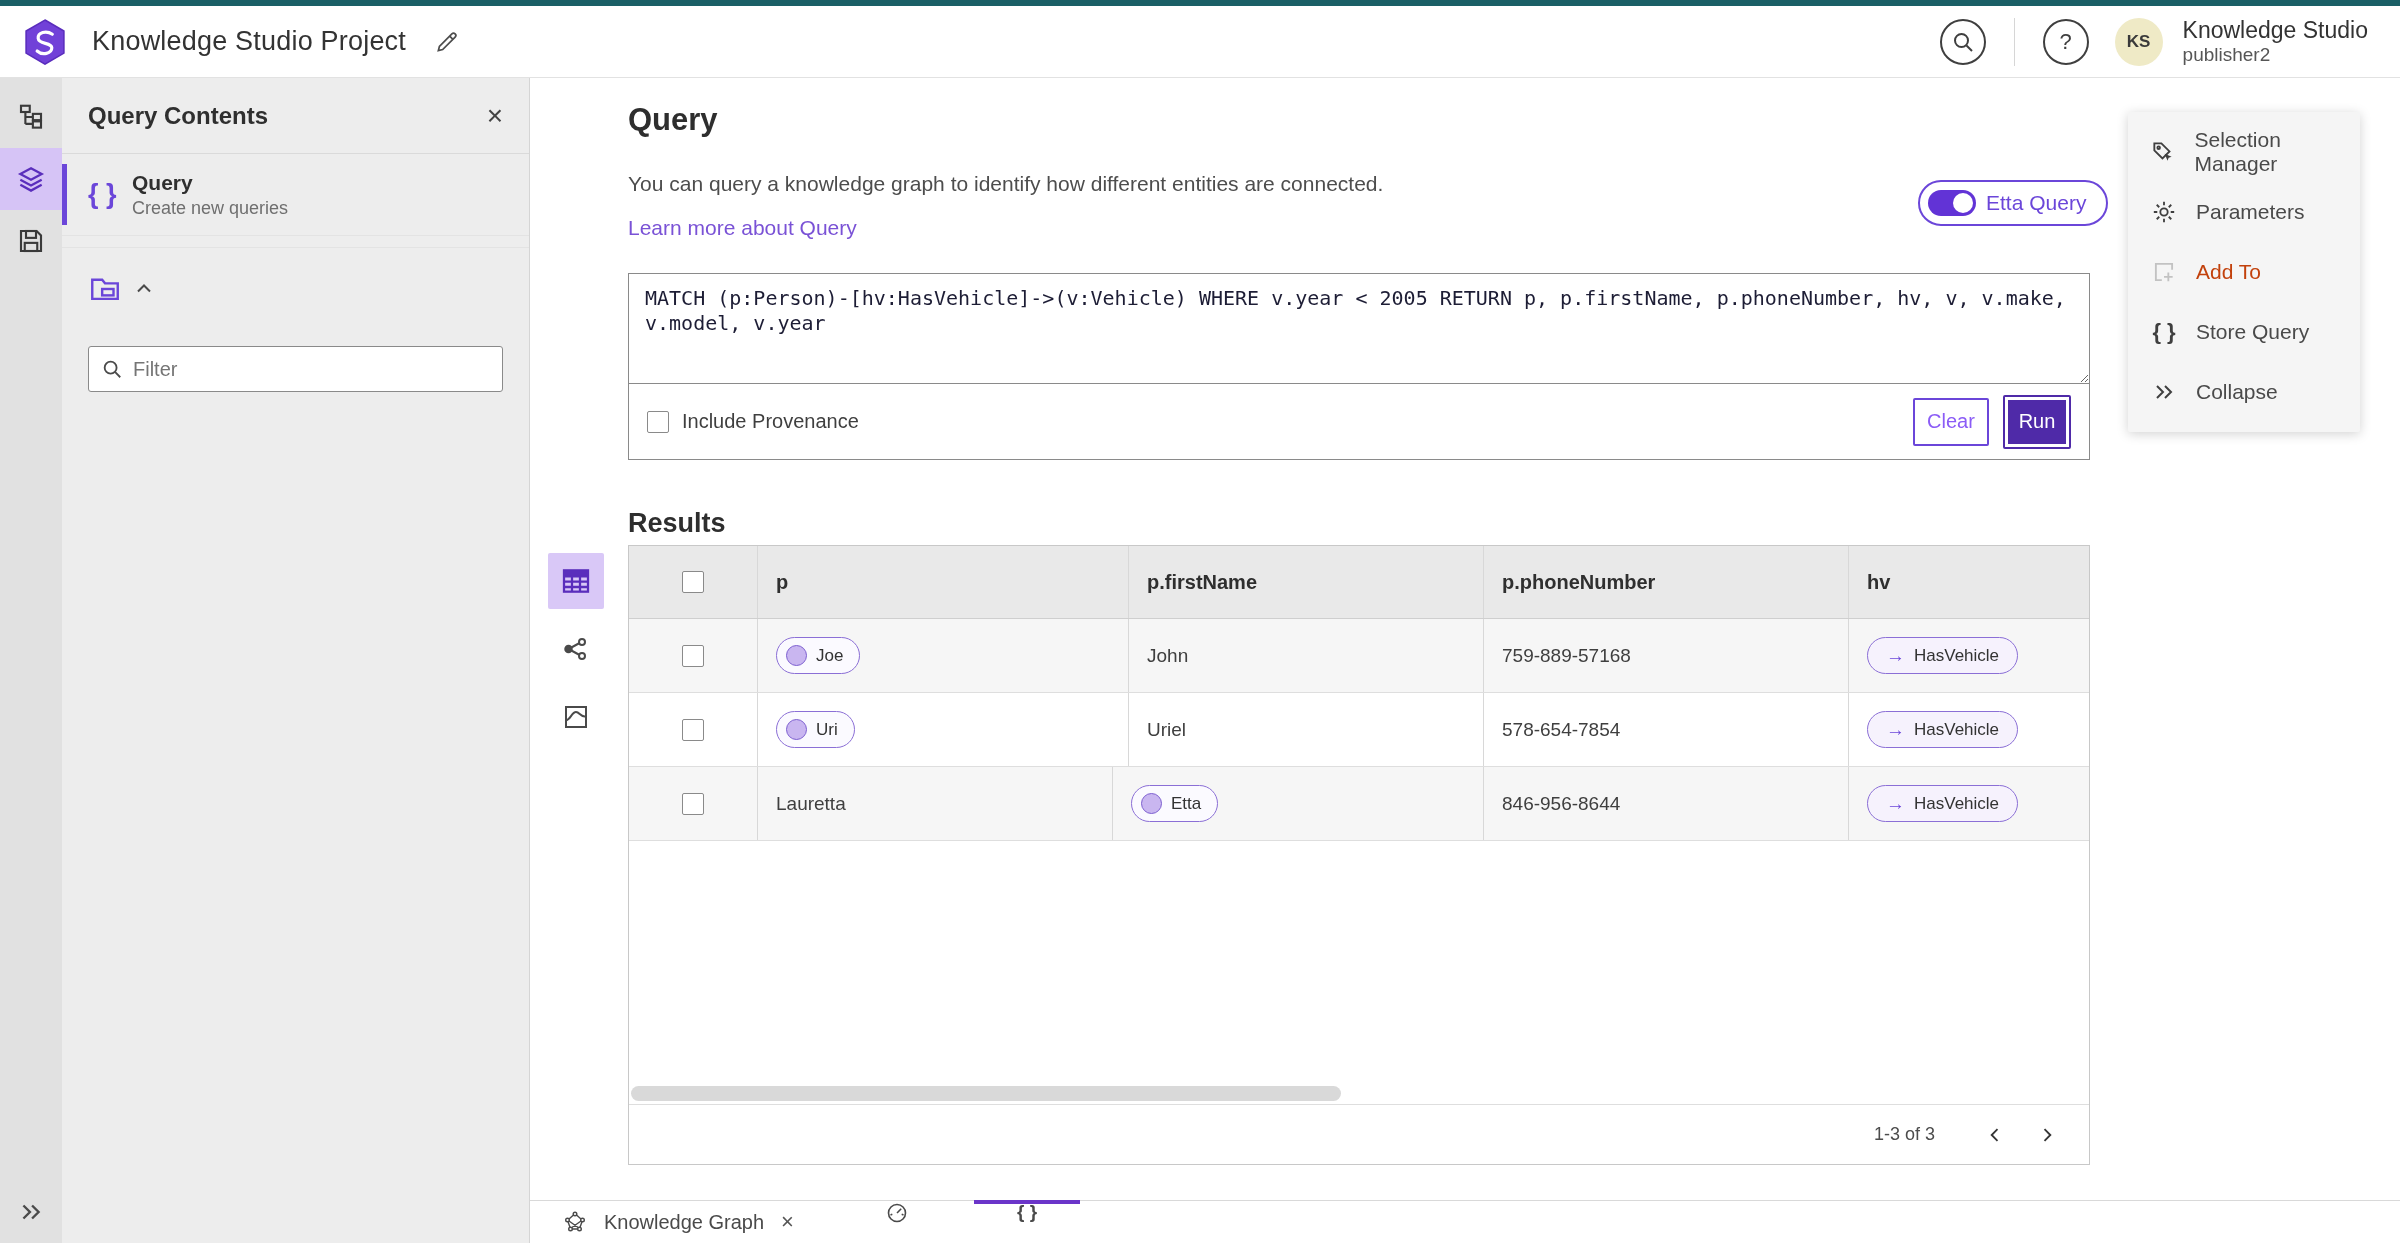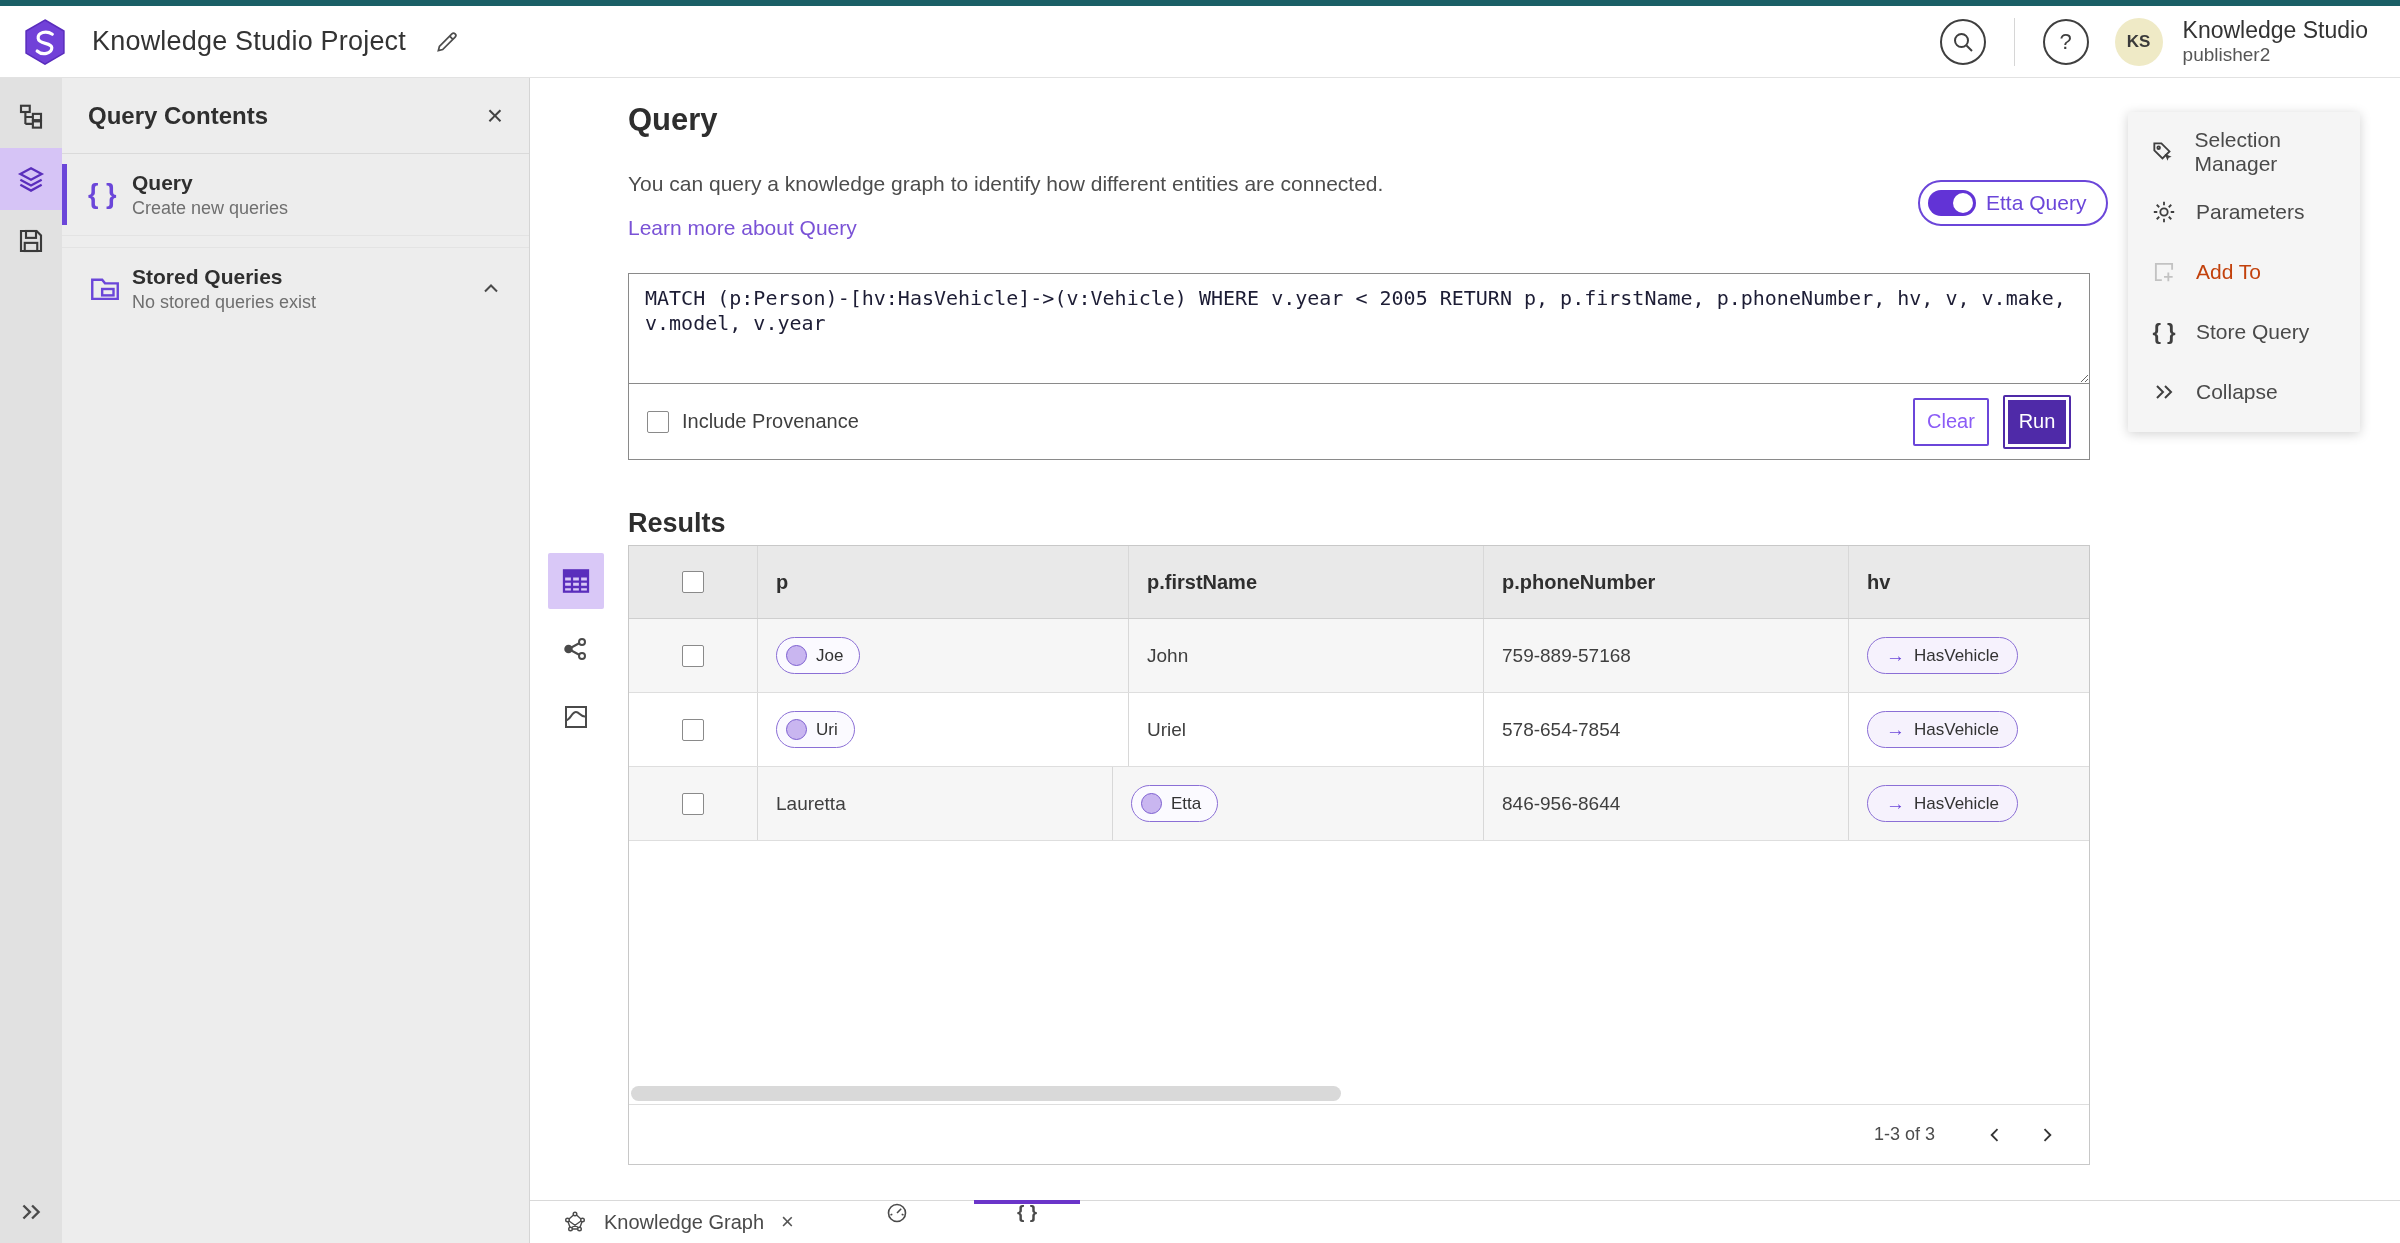--- a/index.html
+++ b/index.html
@@ -236,29 +236,36 @@
       </span>
     </div>
     <div class="cp-gap"></div>
     <div class="cp-item" style="border-bottom:none;">
       <span class="cp-item-icon">
         <svg width="34" height="34" viewBox="0 0 24 24" fill="none" stroke="#6b46d9" stroke-width="1.7">
             <path d="M3 5.5h7l2 2.5h9v11H3z"></path>
             <rect x="10" y="12" width="8" height="4.5"></rect>
           </svg>
       </span>
-      <span class="cp-item-text">
-        <div class="cp-item-title">Stored Queries</div>
-        <div class="cp-item-sub">No stored queries exist</div>
-      </span>
       <button class="cp-chevron">
         <svg width="24" height="24" viewBox="0 0 24 24" fill="none" stroke="currentColor" stroke-width="2">
             <path d="M6 14.5l6-6 6 6"></path>
           </svg>
       </button>
+    </div>
+    <div class="filter-wrap">
+      <div class="filter-box">
+        <span>
+          <svg width="22" height="22" viewBox="0 0 24 24">
+              <circle cx="10.5" cy="10.5" r="6.5" fill="none" stroke="#4a4a4a" stroke-width="2"></circle>
+              <line x1="15.5" y1="15.5" x2="21" y2="21" stroke="#4a4a4a" stroke-width="2"></line>
+            </svg>
+        </span>
+        <input type="text" placeholder="Filter" style="">
+      </div>
     </div>
   </div>
 
   <div class="main">
     <div class="page-title">Query</div>
     <div class="page-desc">You can query a knowledge graph to identify how different entities are connected.</div>
     <a class="learn-link">Learn more about Query</a>
 
     <button class="show-query">
       <span class="switch">

